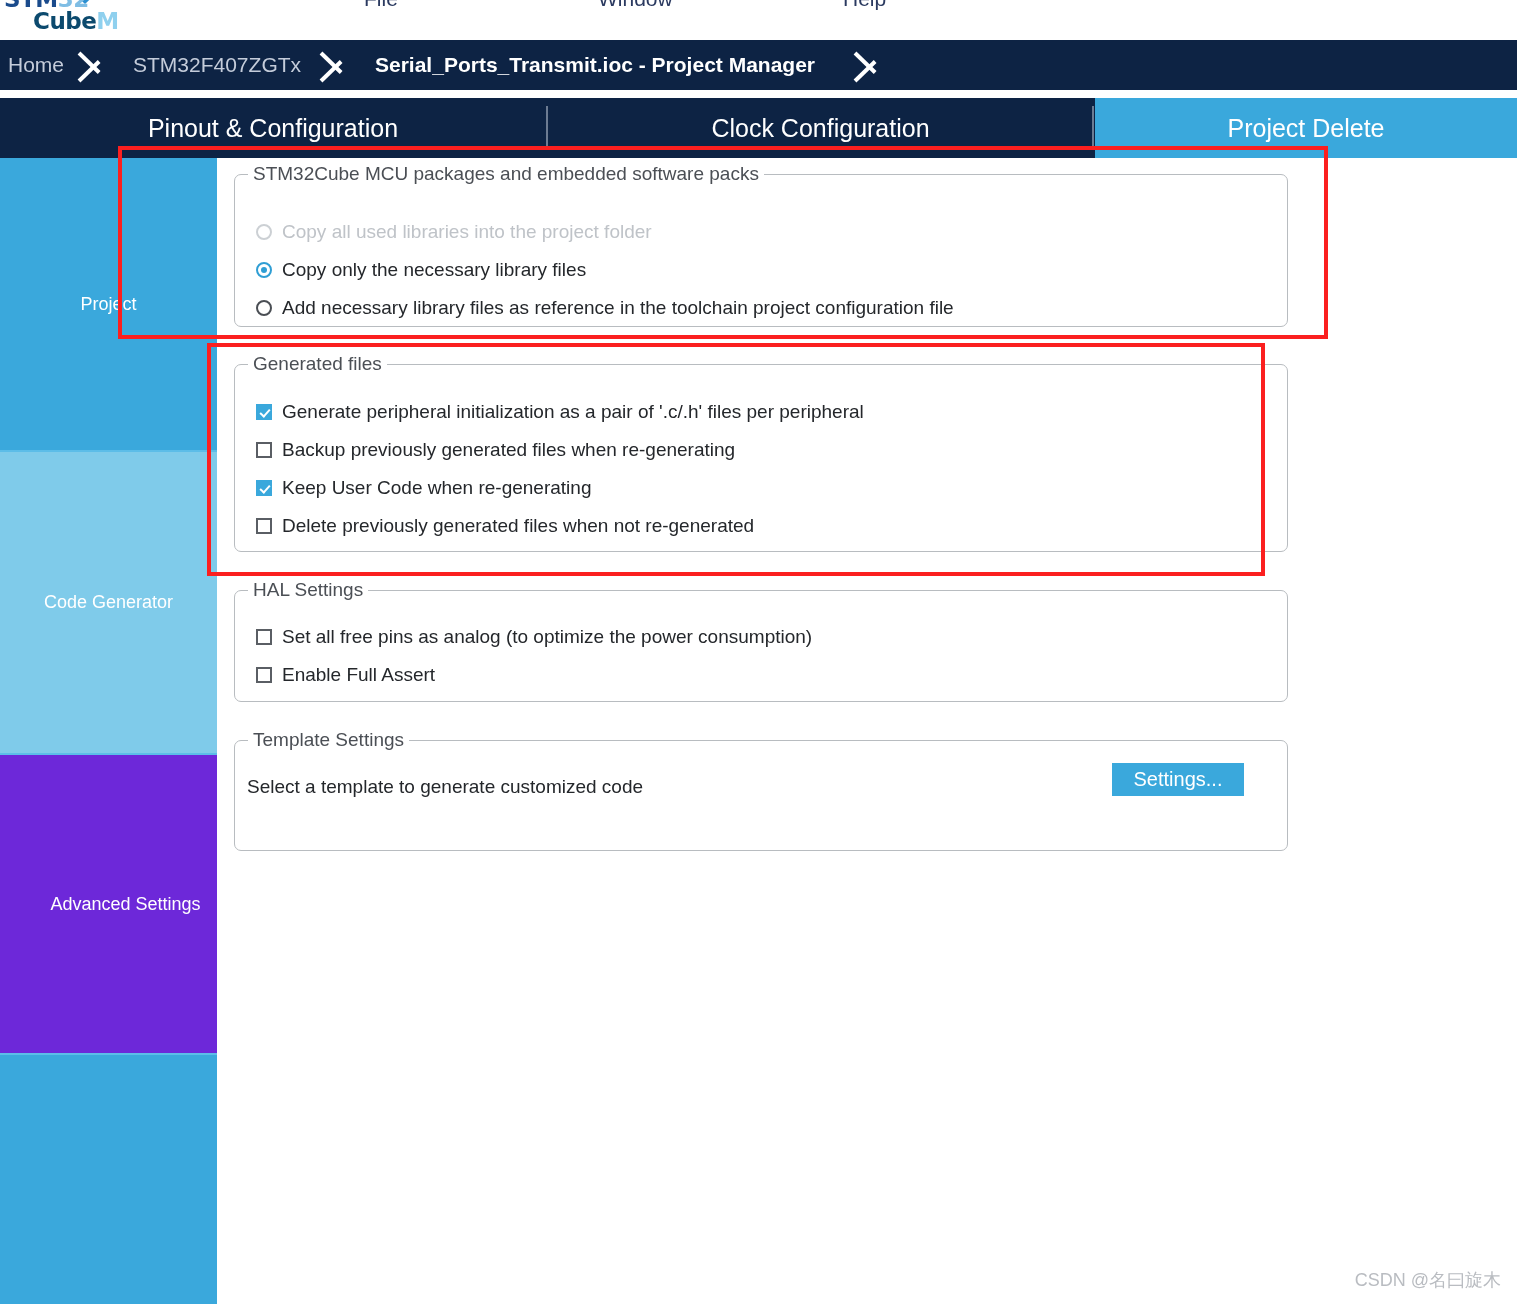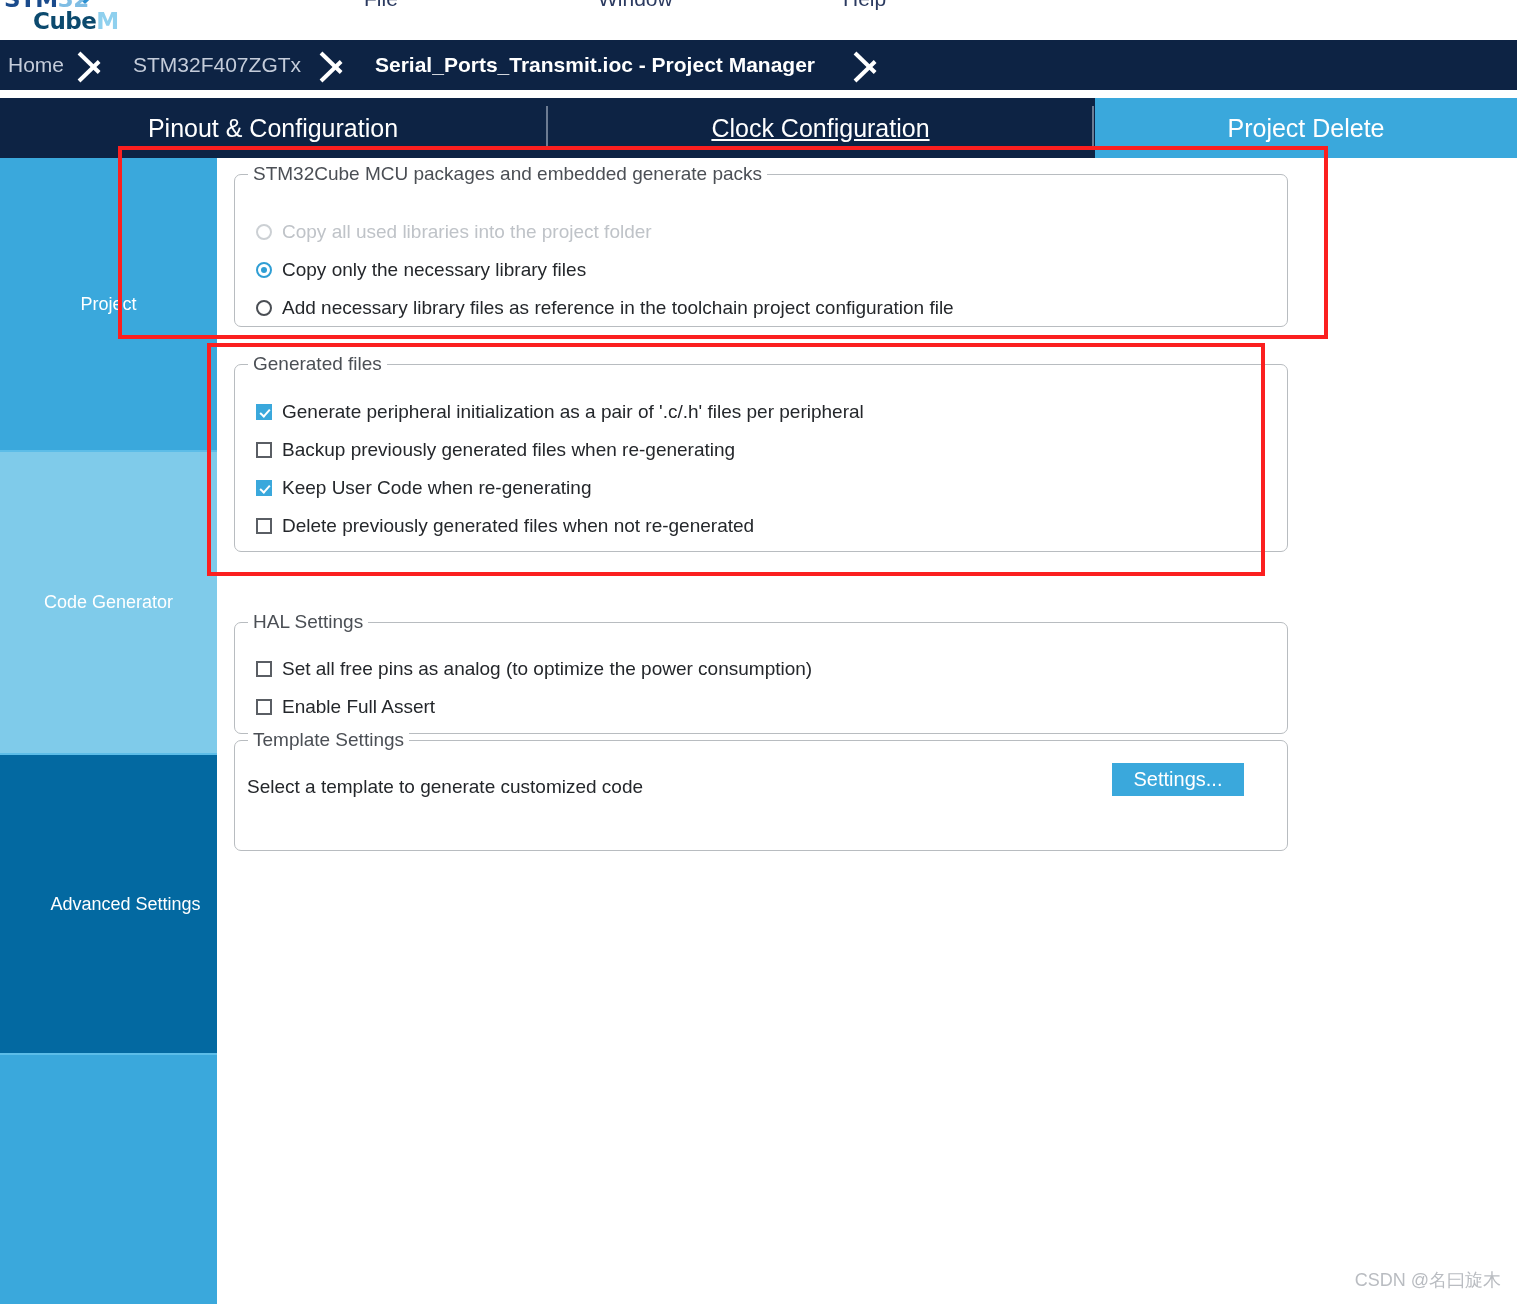--- a/index.html
+++ b/index.html
@@ -119,21 +119,21 @@
     position: absolute;
     top: 0; height: 60px;
     color: #ffffff;
     font-size: 25px;
     display: flex;
     align-items: center;
     justify-content: center;
     box-sizing: border-box;
   }
   #tab-pinout { left: 0px;    width: 546px; }
-  #tab-clock  { left: 549px;  width: 543px; text-decoration: underline; }
+  #tab-clock  { left: 549px;  width: 543px; }
   #tab-pm {
     left: 1095px; width: 422px;
     background: #3aa8dc;
   }
   .tab-sep {
     position: absolute;
     top: 8px; height: 44px; width: 2px;
     background: #6c7b92;
   }
   #tab-sep-0 { left: 546px; }
@@ -152,21 +152,21 @@
     display: flex;
     align-items: center;
     justify-content: center;
     color: #ffffff;
     font-size: 18px;
     box-sizing: border-box;
     border-bottom: 2px solid #5cbde8;
   }
   #side-project  { top: 0px;   height: 294px; background: #3aa8dc; }
   #side-codegen  { top: 294px; height: 303px; background: #7fcbea; }
-  #side-advanced { top: 597px; height: 300px; background: #0369a1; padding-left: 34px; }
+  #side-advanced { top: 597px; height: 300px; background: #6d28d9; padding-left: 34px; }
   #side-blank    { top: 897px; height: 249px; background: #3aa8dc; border-bottom: none; }
 
   
   #content {
     position: absolute;
     left: 217px; top: 158px;
     width: 1300px; height: 1146px;
     background: #ffffff;
   }
 
@@ -339,21 +339,21 @@
     <span>Advanced Settings</span>
   </div>
   <div class="side-item" id="side-blank">
     <span></span>
   </div>
 </div>
 
 <div id="content">
 
   <div class="groupbox" style="left:17px; top:16px; width:1054px; height:153px;">
-    <span class="group-title">STM32Cube MCU packages and embedded generate packs</span>
+    <span class="group-title">STM32Cube MCU packages and embedded software packs</span>
 
     <div class="opt-row disabled" style="top:46px;">
       <span class="radio disabled"></span>
       <span class="opt-label">Copy all used libraries into the project folder</span>
     </div>
 
     <div class="opt-row" style="top:84px;">
       <span class="radio checked"></span>
       <span class="opt-label">Copy only the necessary library files</span>
     </div>
@@ -381,21 +381,21 @@
       <span class="checkbox checked"></span>
       <span class="opt-label">Keep User Code when re-generating</span>
     </div>
 
     <div class="opt-row" style="top:150px;">
       <span class="checkbox"></span>
       <span class="opt-label">Delete previously generated files when not re-generated</span>
     </div>
   </div>
 
-  <div class="groupbox" style="left:17px; top:432px; width:1054px; height:112px;margin-top:32px;">
+  <div class="groupbox" style="left:17px; top:432px; width:1054px; height:112px;">
     <span class="group-title">HAL Settings</span>
 
     <div class="opt-row" style="top:35px;">
       <span class="checkbox"></span>
       <span class="opt-label">Set all free pins as analog (to optimize the power consumption)</span>
     </div>
 
     <div class="opt-row" style="top:73px;">
       <span class="checkbox"></span>
       <span class="opt-label">Enable Full Assert</span>

